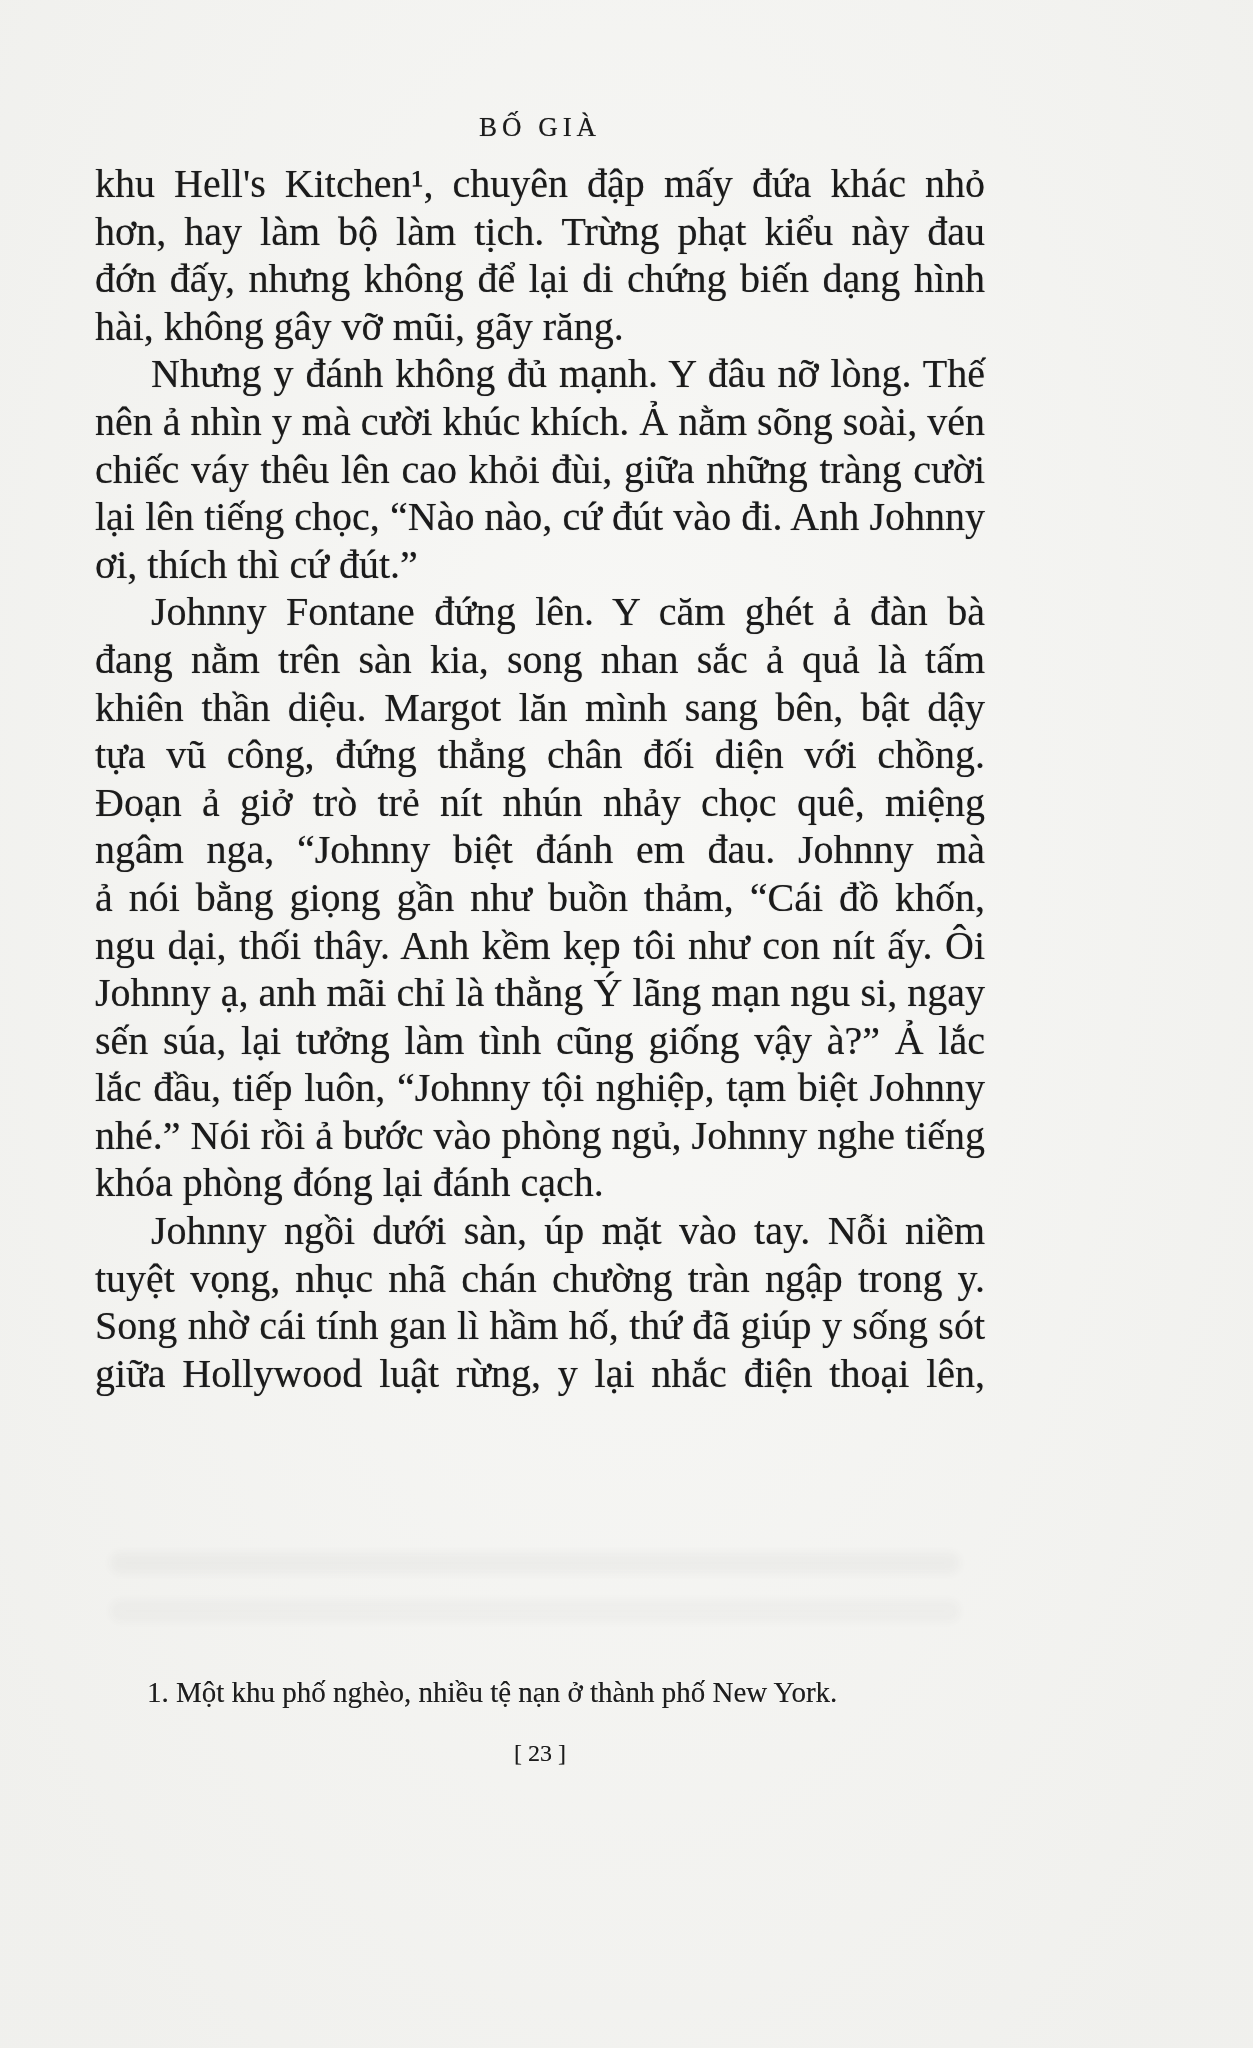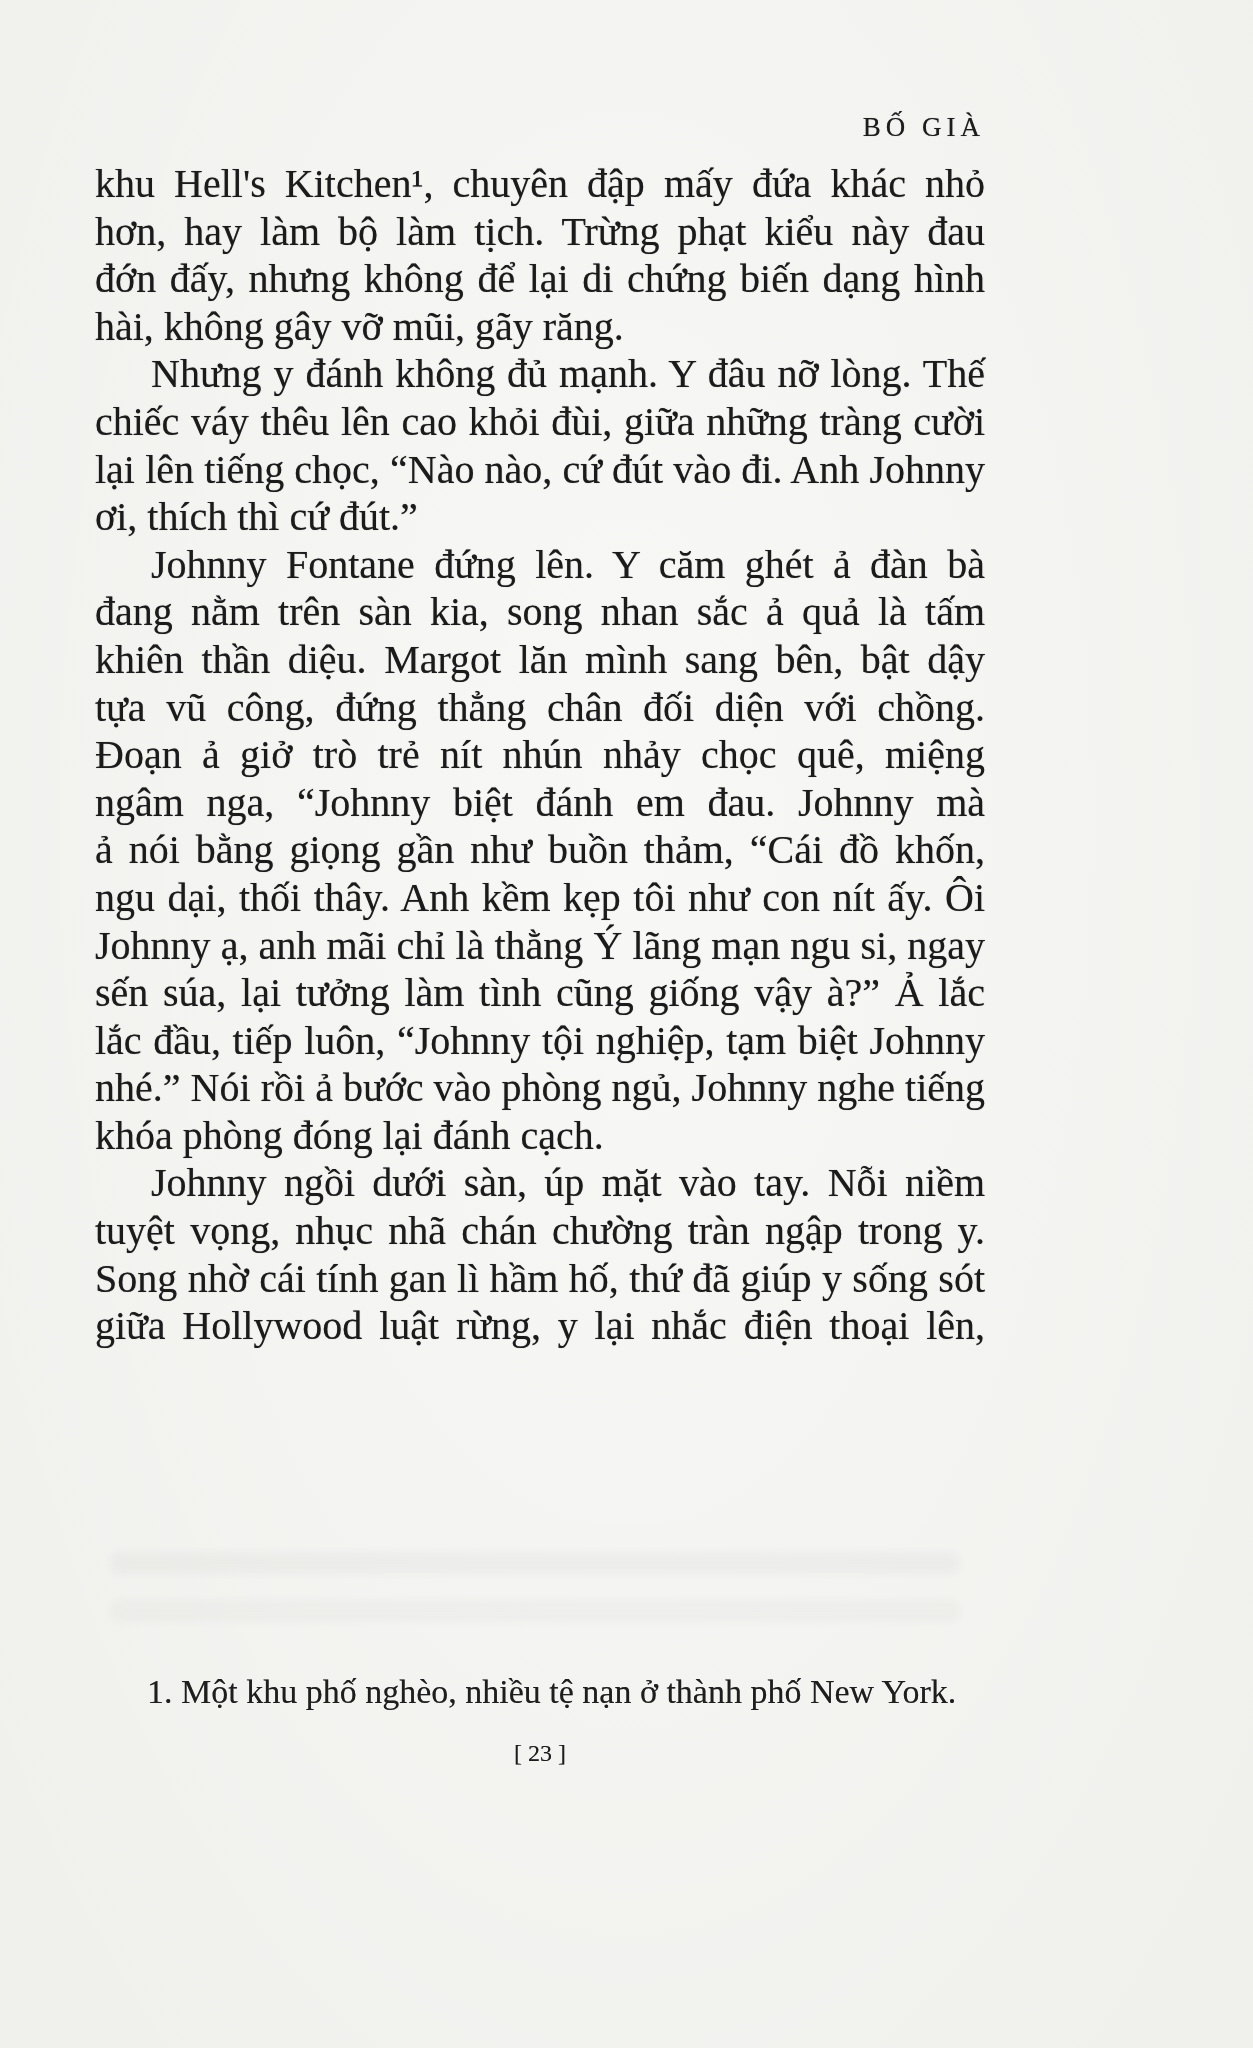--- a/index.html
+++ b/index.html
@@ -20,21 +20,21 @@
     inset: 0;
     background:
       radial-gradient(ellipse at 50% 40%, rgba(255,255,255,0.35), rgba(0,0,0,0.015) 90%),
       #f4f4f1;
   }
   .running-header {
     position: absolute;
     top: 112px;
     left: 95px;
     width: 890px;
-    text-align: right;
+    text-align: center;
     font-size: 27px;
     letter-spacing: 5px;
     color: #1c1c1c;
     text-shadow: 0 0 0.7px rgba(0,0,0,0.55);
   }
   .body-block {
     position: absolute;
     top: 160px;
     left: 95px;
     width: 890px;
@@ -65,21 +65,21 @@
     background: #3a3a3a;
     opacity: 0.035;
     filter: blur(4px);
     border-radius: 10px;
   }
   .footnote {
     position: absolute;
     top: 1672px;
     left: 147px;
     width: 840px;
-    font-size: 34px;
+    font-size: 29px;
     line-height: 40px;
     color: #1e1e1e;
     text-shadow: 0 0 0.6px rgba(0,0,0,0.45);
   }
   .page-number {
     position: absolute;
     top: 1740px;
     left: 95px;
     width: 890px;
     text-align: center;
@@ -94,20 +94,21 @@
 <div class="page">
 
   <div class="running-header">BỐ GIÀ</div>
 
   <div class="body-block">
     <div class="line">khu Hell's Kitchen¹, chuyên đập mấy đứa khác nhỏ</div>
     <div class="line">hơn, hay làm bộ làm tịch. Trừng phạt kiểu này đau</div>
     <div class="line">đớn đấy, nhưng không để lại di chứng biến dạng hình</div>
     <div class="line end">hài, không gây vỡ mũi, gãy răng.</div>
     <div class="line indent">Nhưng y đánh không đủ mạnh. Y đâu nỡ lòng. Thế</div>
+    <div class="line">nên ả nhìn y mà cười khúc khích. Ả nằm sõng soài, vén</div>
     <div class="line">chiếc váy thêu lên cao khỏi đùi, giữa những tràng cười</div>
     <div class="line">lại lên tiếng chọc, “Nào nào, cứ đút vào đi. Anh Johnny</div>
     <div class="line end">ơi, thích thì cứ đút.”</div>
     <div class="line indent">Johnny Fontane đứng lên. Y căm ghét ả đàn bà</div>
     <div class="line">đang nằm trên sàn kia, song nhan sắc ả quả là tấm</div>
     <div class="line">khiên thần diệu. Margot lăn mình sang bên, bật dậy</div>
     <div class="line">tựa vũ công, đứng thẳng chân đối diện với chồng.</div>
     <div class="line">Đoạn ả giở trò trẻ nít nhún nhảy chọc quê, miệng</div>
     <div class="line">ngâm nga, “Johnny biệt đánh em đau. Johnny mà</div>
     <div class="line">ả nói bằng giọng gần như buồn thảm, “Cái đồ khốn,</div>

